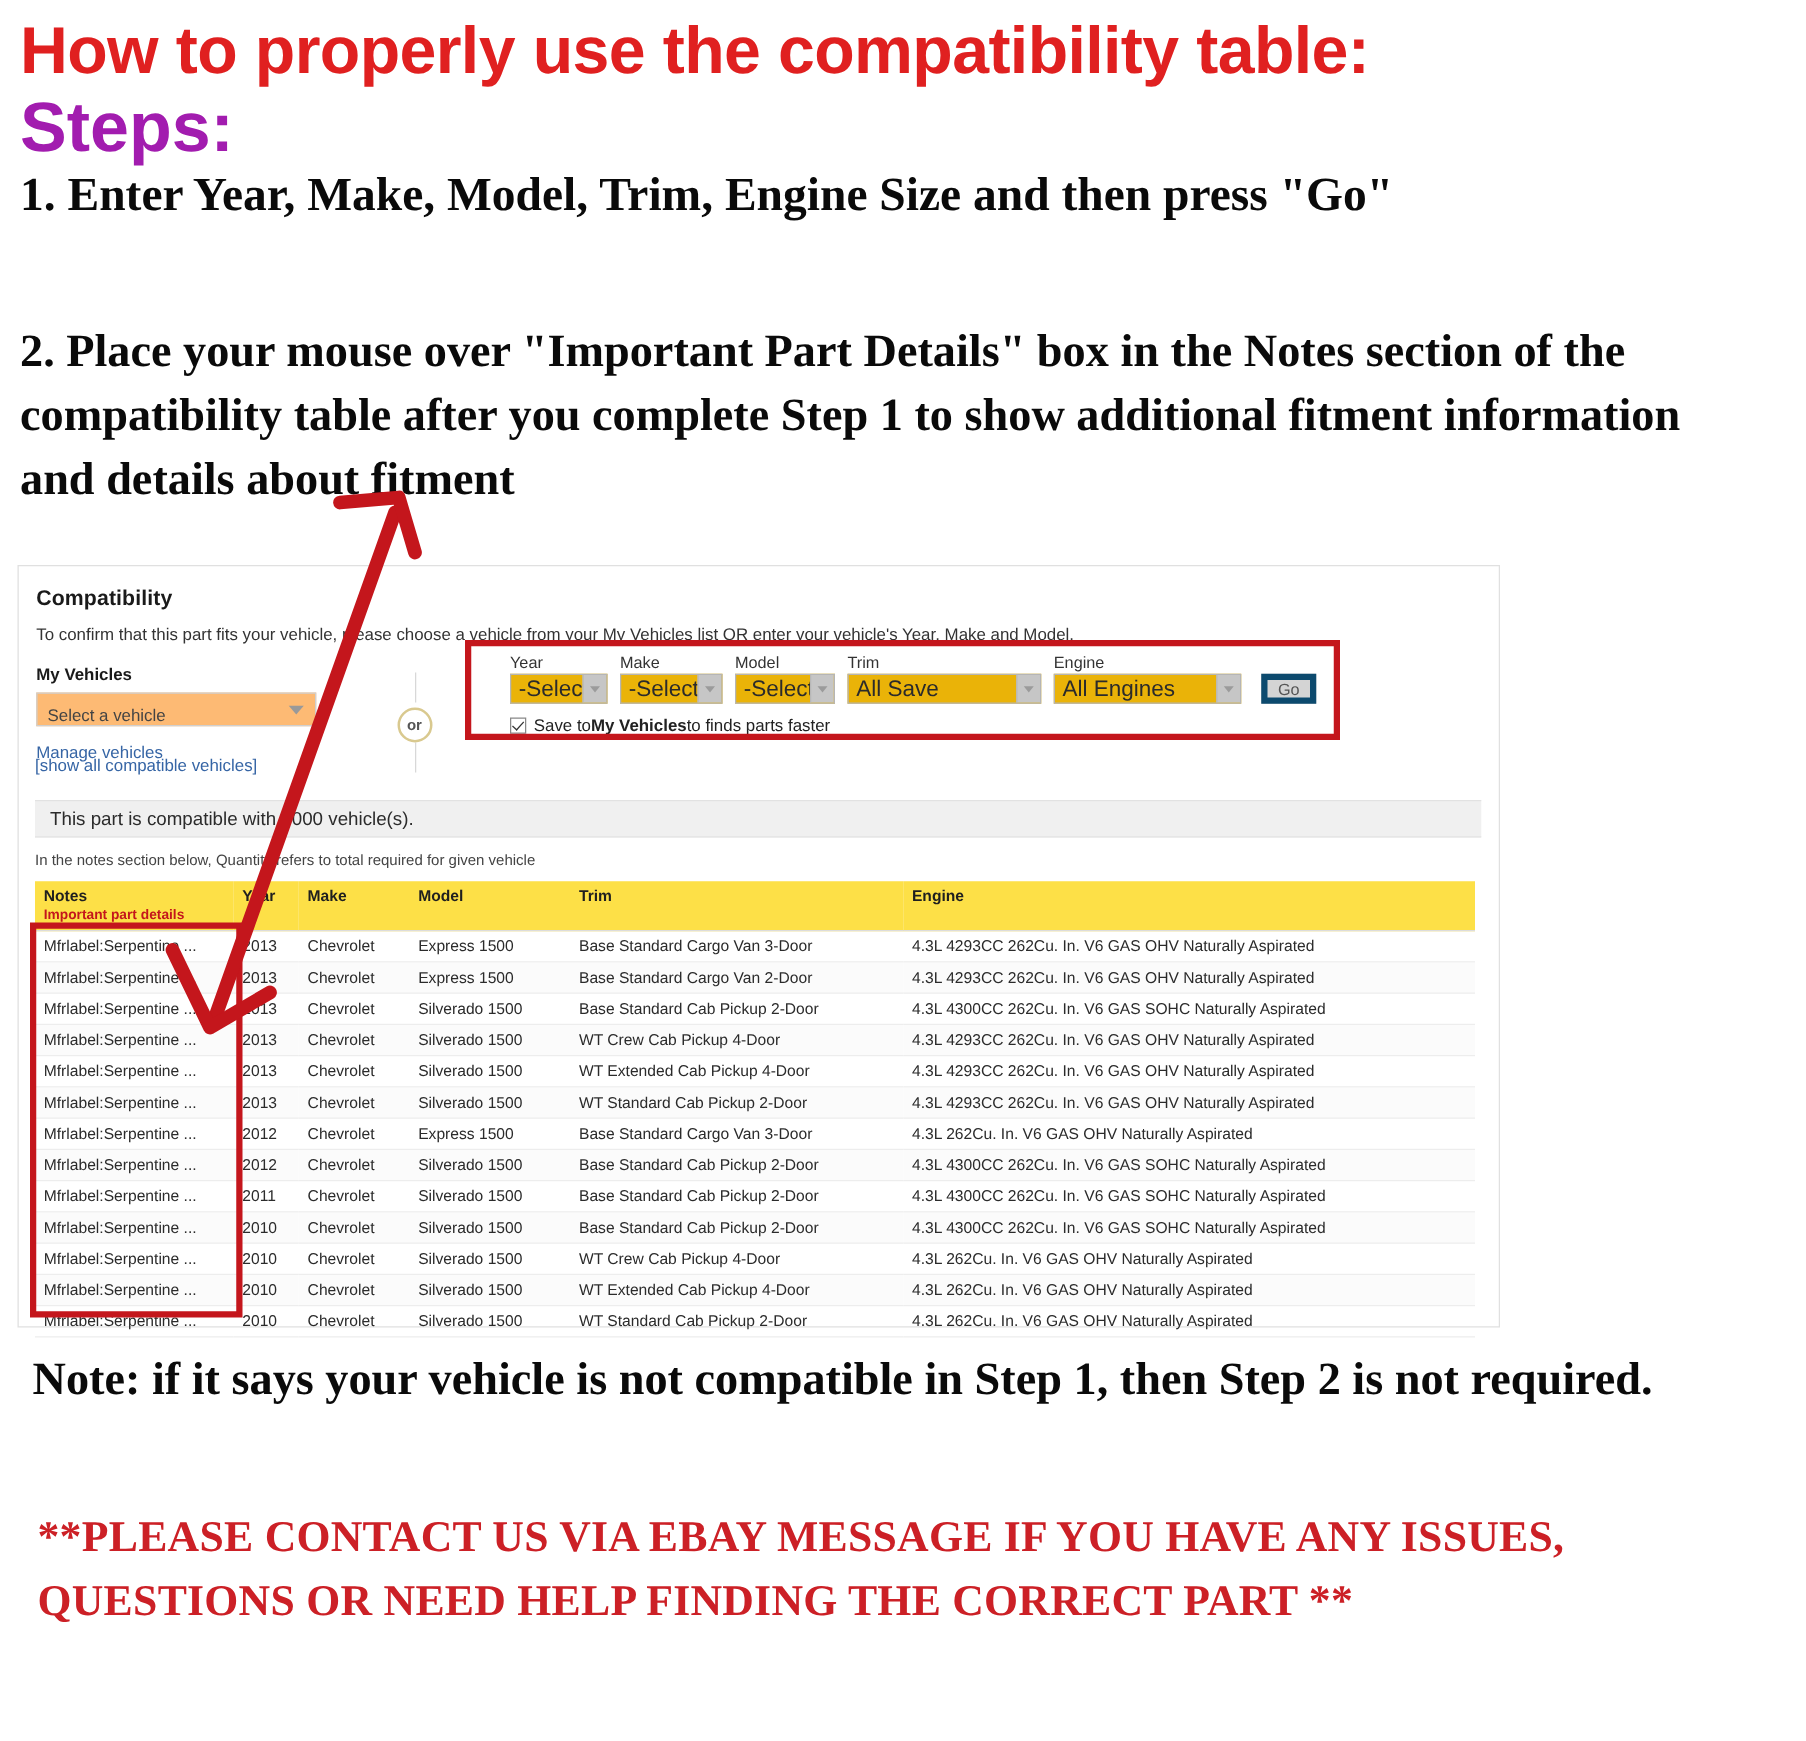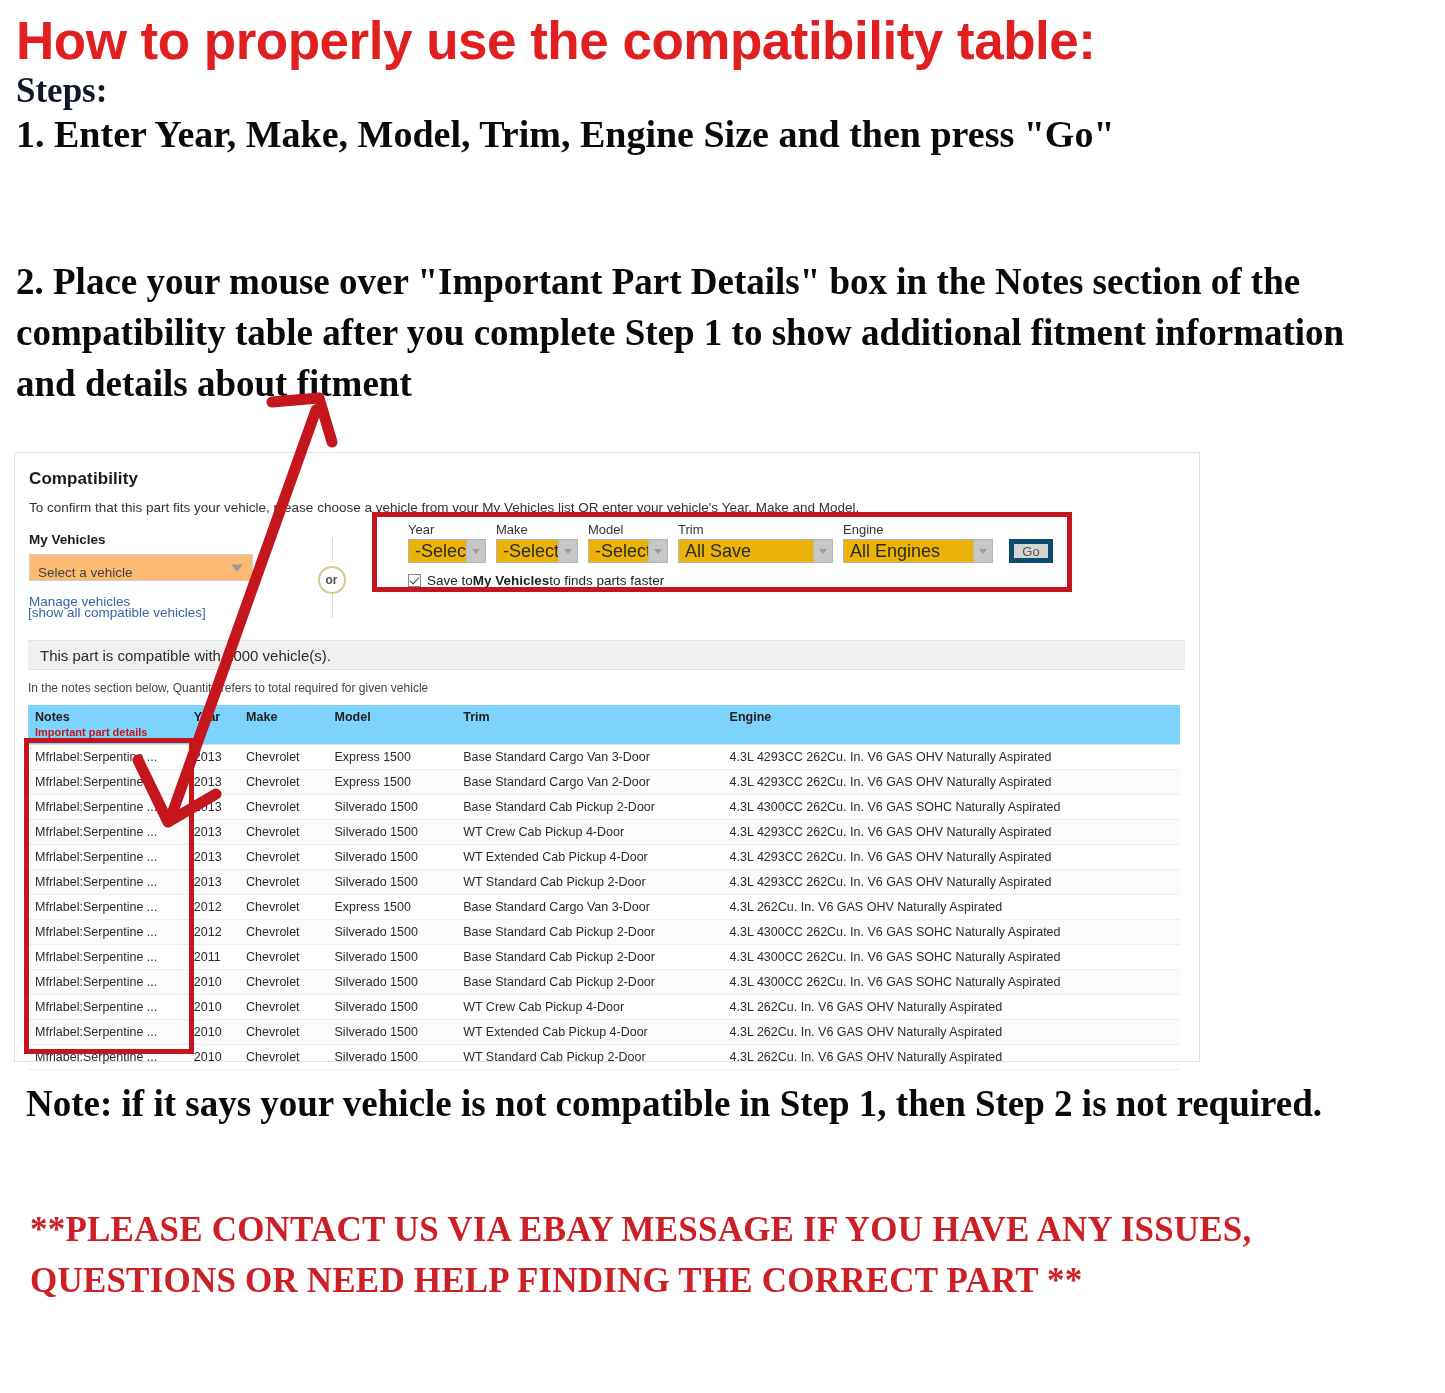--- a/index.html
+++ b/index.html
@@ -23,25 +23,25 @@
     font-family: Liberation Sans, sans-serif;
     font-weight: bold;
     font-size: 53px;
     line-height: 1.0;
     color: #e02020;
     letter-spacing: -0.5px;
     margin: 0 0 6px 0;
     white-space: nowrap;
   }
   .hdr-steps {
-    font-family: Liberation Serif, serif;
-    font-weight: bold;
-    font-size: 35px;
+    font-family: Liberation Sans, sans-serif;
+    font-weight: bold;
+    font-size: 56px;
     line-height: 1.05;
-    color: #0f172a;
+    color: #a21caf;
     margin: 6px 0 4px 0;
   }
   .hdr-step1 {
     font-family: "Liberation Serif", serif;
     font-weight: bold;
     font-size: 38px;
     line-height: 1.1;
     color: #0a0a0a;
     margin: 4px 0 0 0;
     white-space: nowrap;
@@ -236,21 +236,21 @@
   .compat-table {
     position: absolute;
     left: 28px; top: 705px;
     width: 1152px;
     border-collapse: collapse;
     font-size: 12.5px;
     color: #2b2b2b;
     table-layout: fixed;
   }
   .compat-table th {
-    background: #7dd3fc;
+    background: #fde047;
     text-align: left;
     font-weight: bold;
     font-size: 12.5px;
     color: #1f1f1f;
     padding: 5px 7px 6px 7px;
     border-bottom: 1px solid #dcdcdc;
     vertical-align: top;
     height: 34px;
   }
   .compat-table th .sub {

